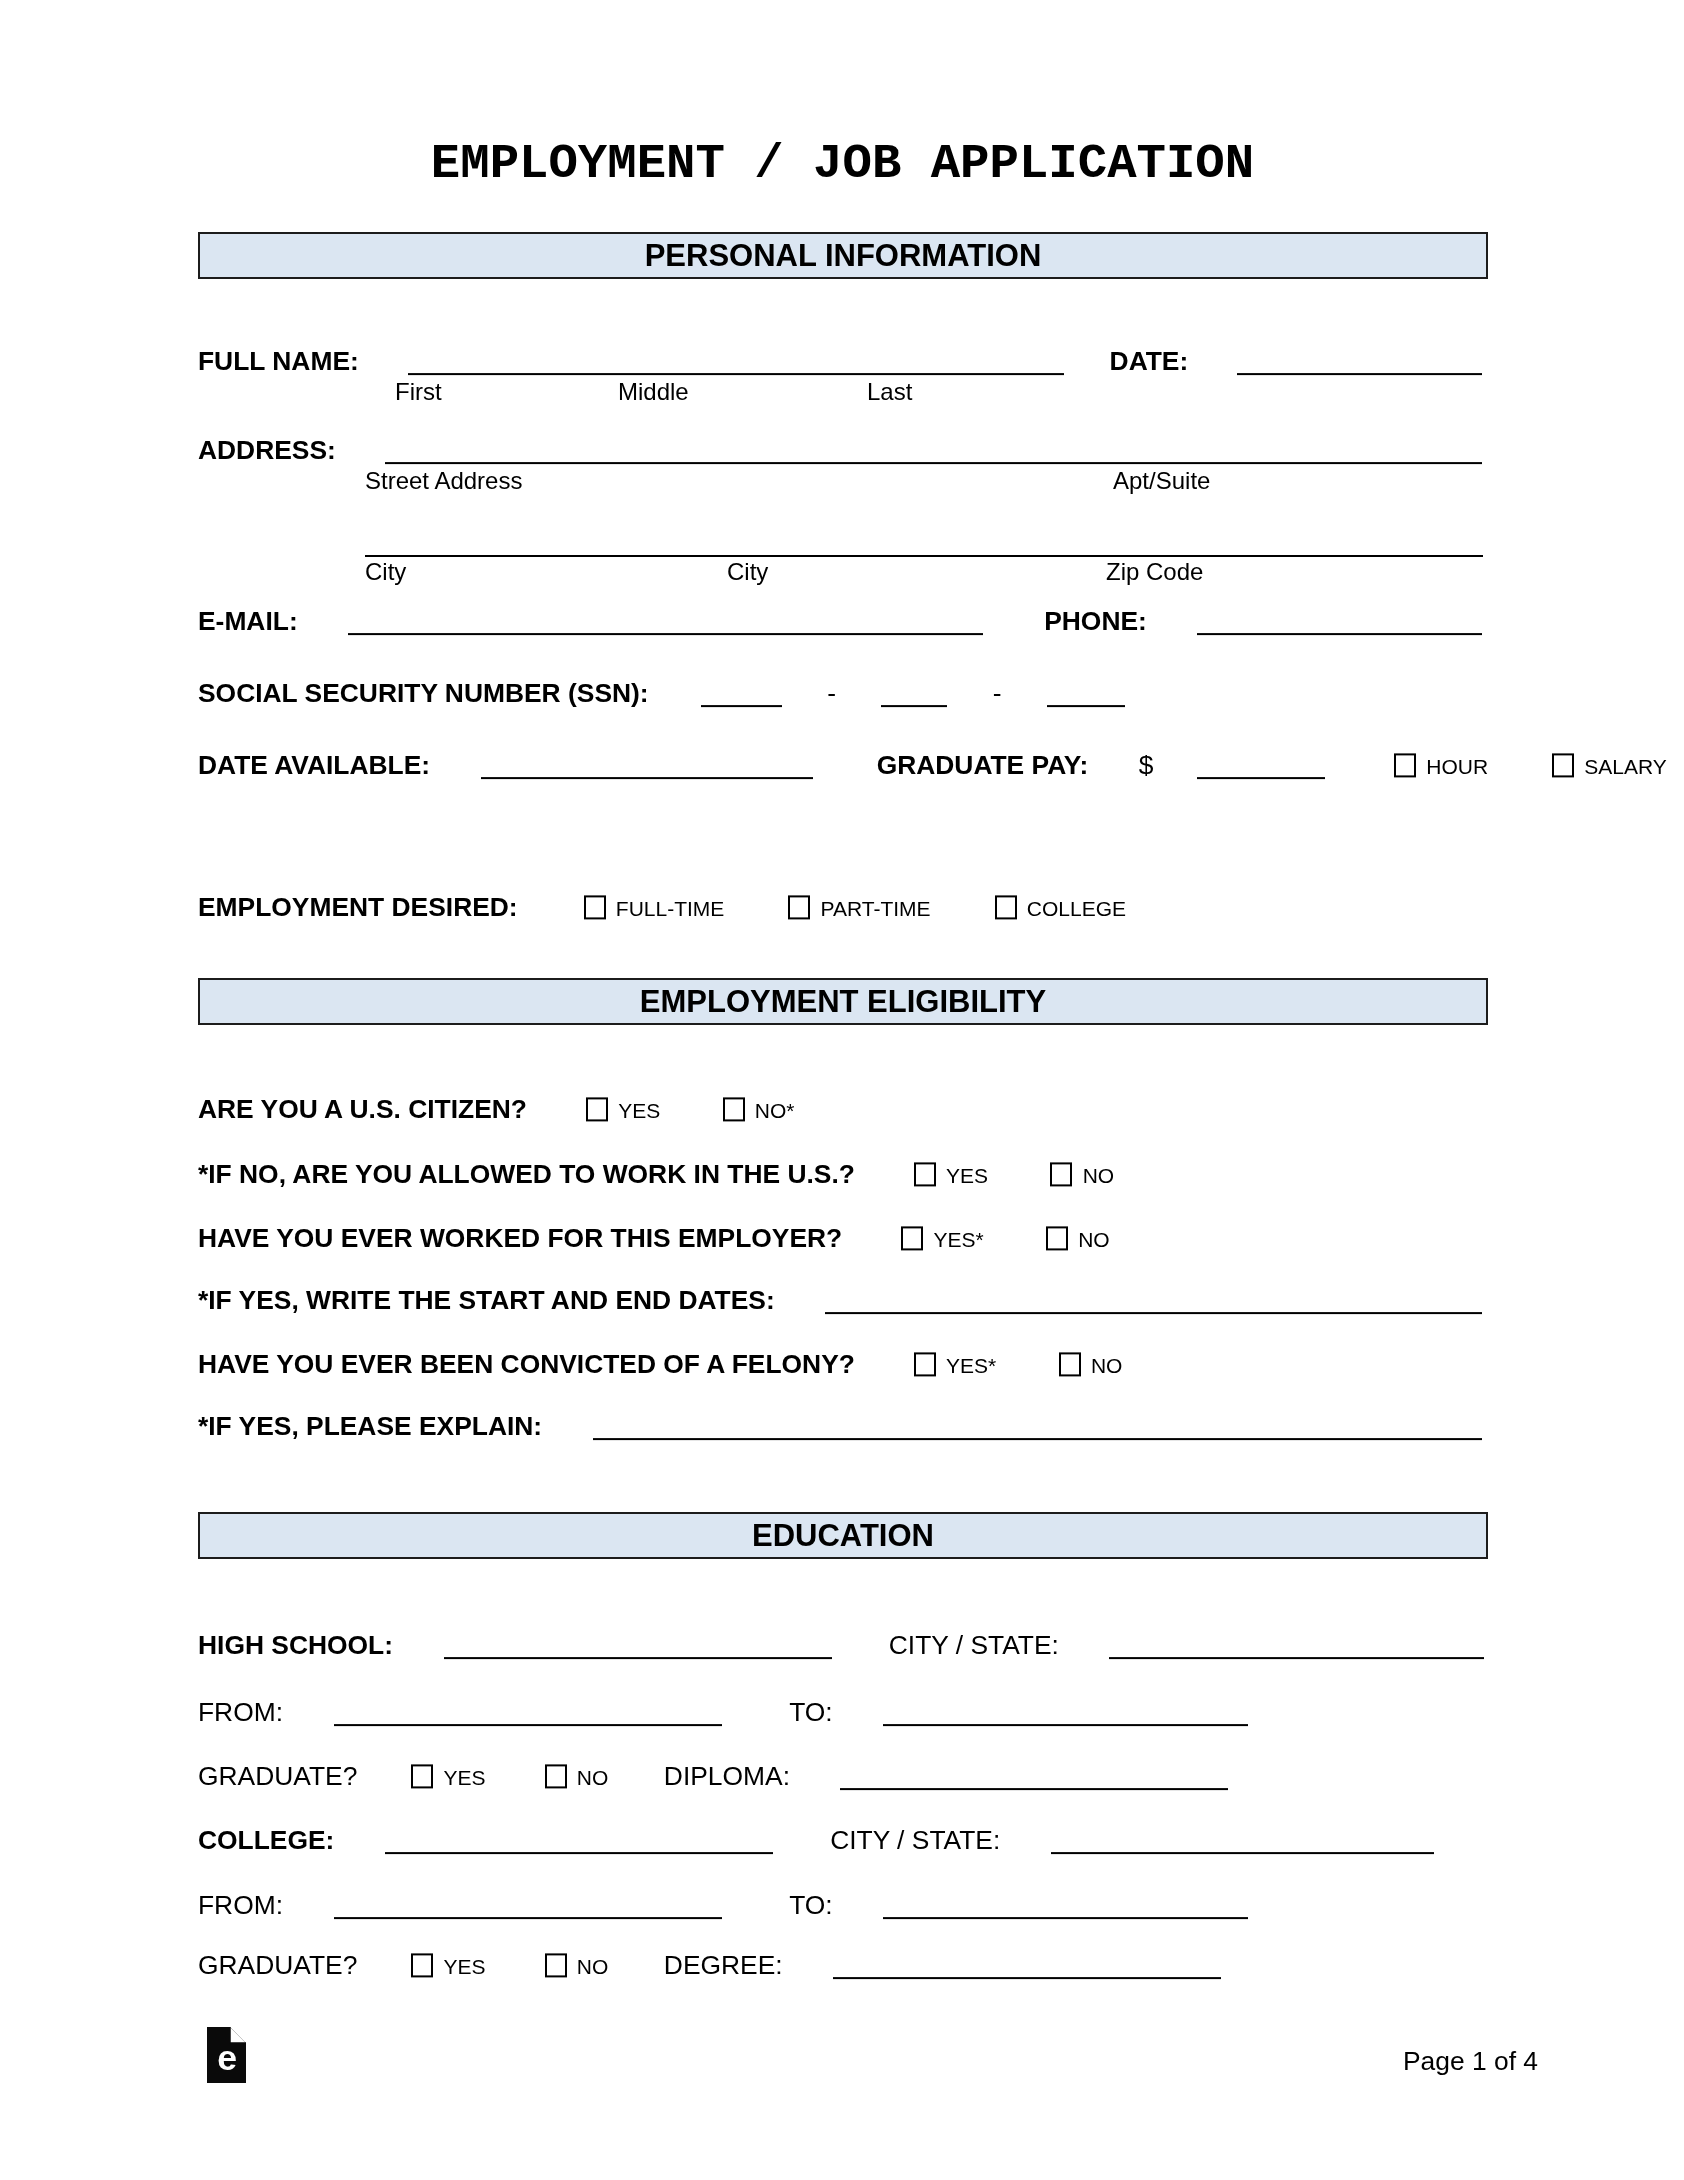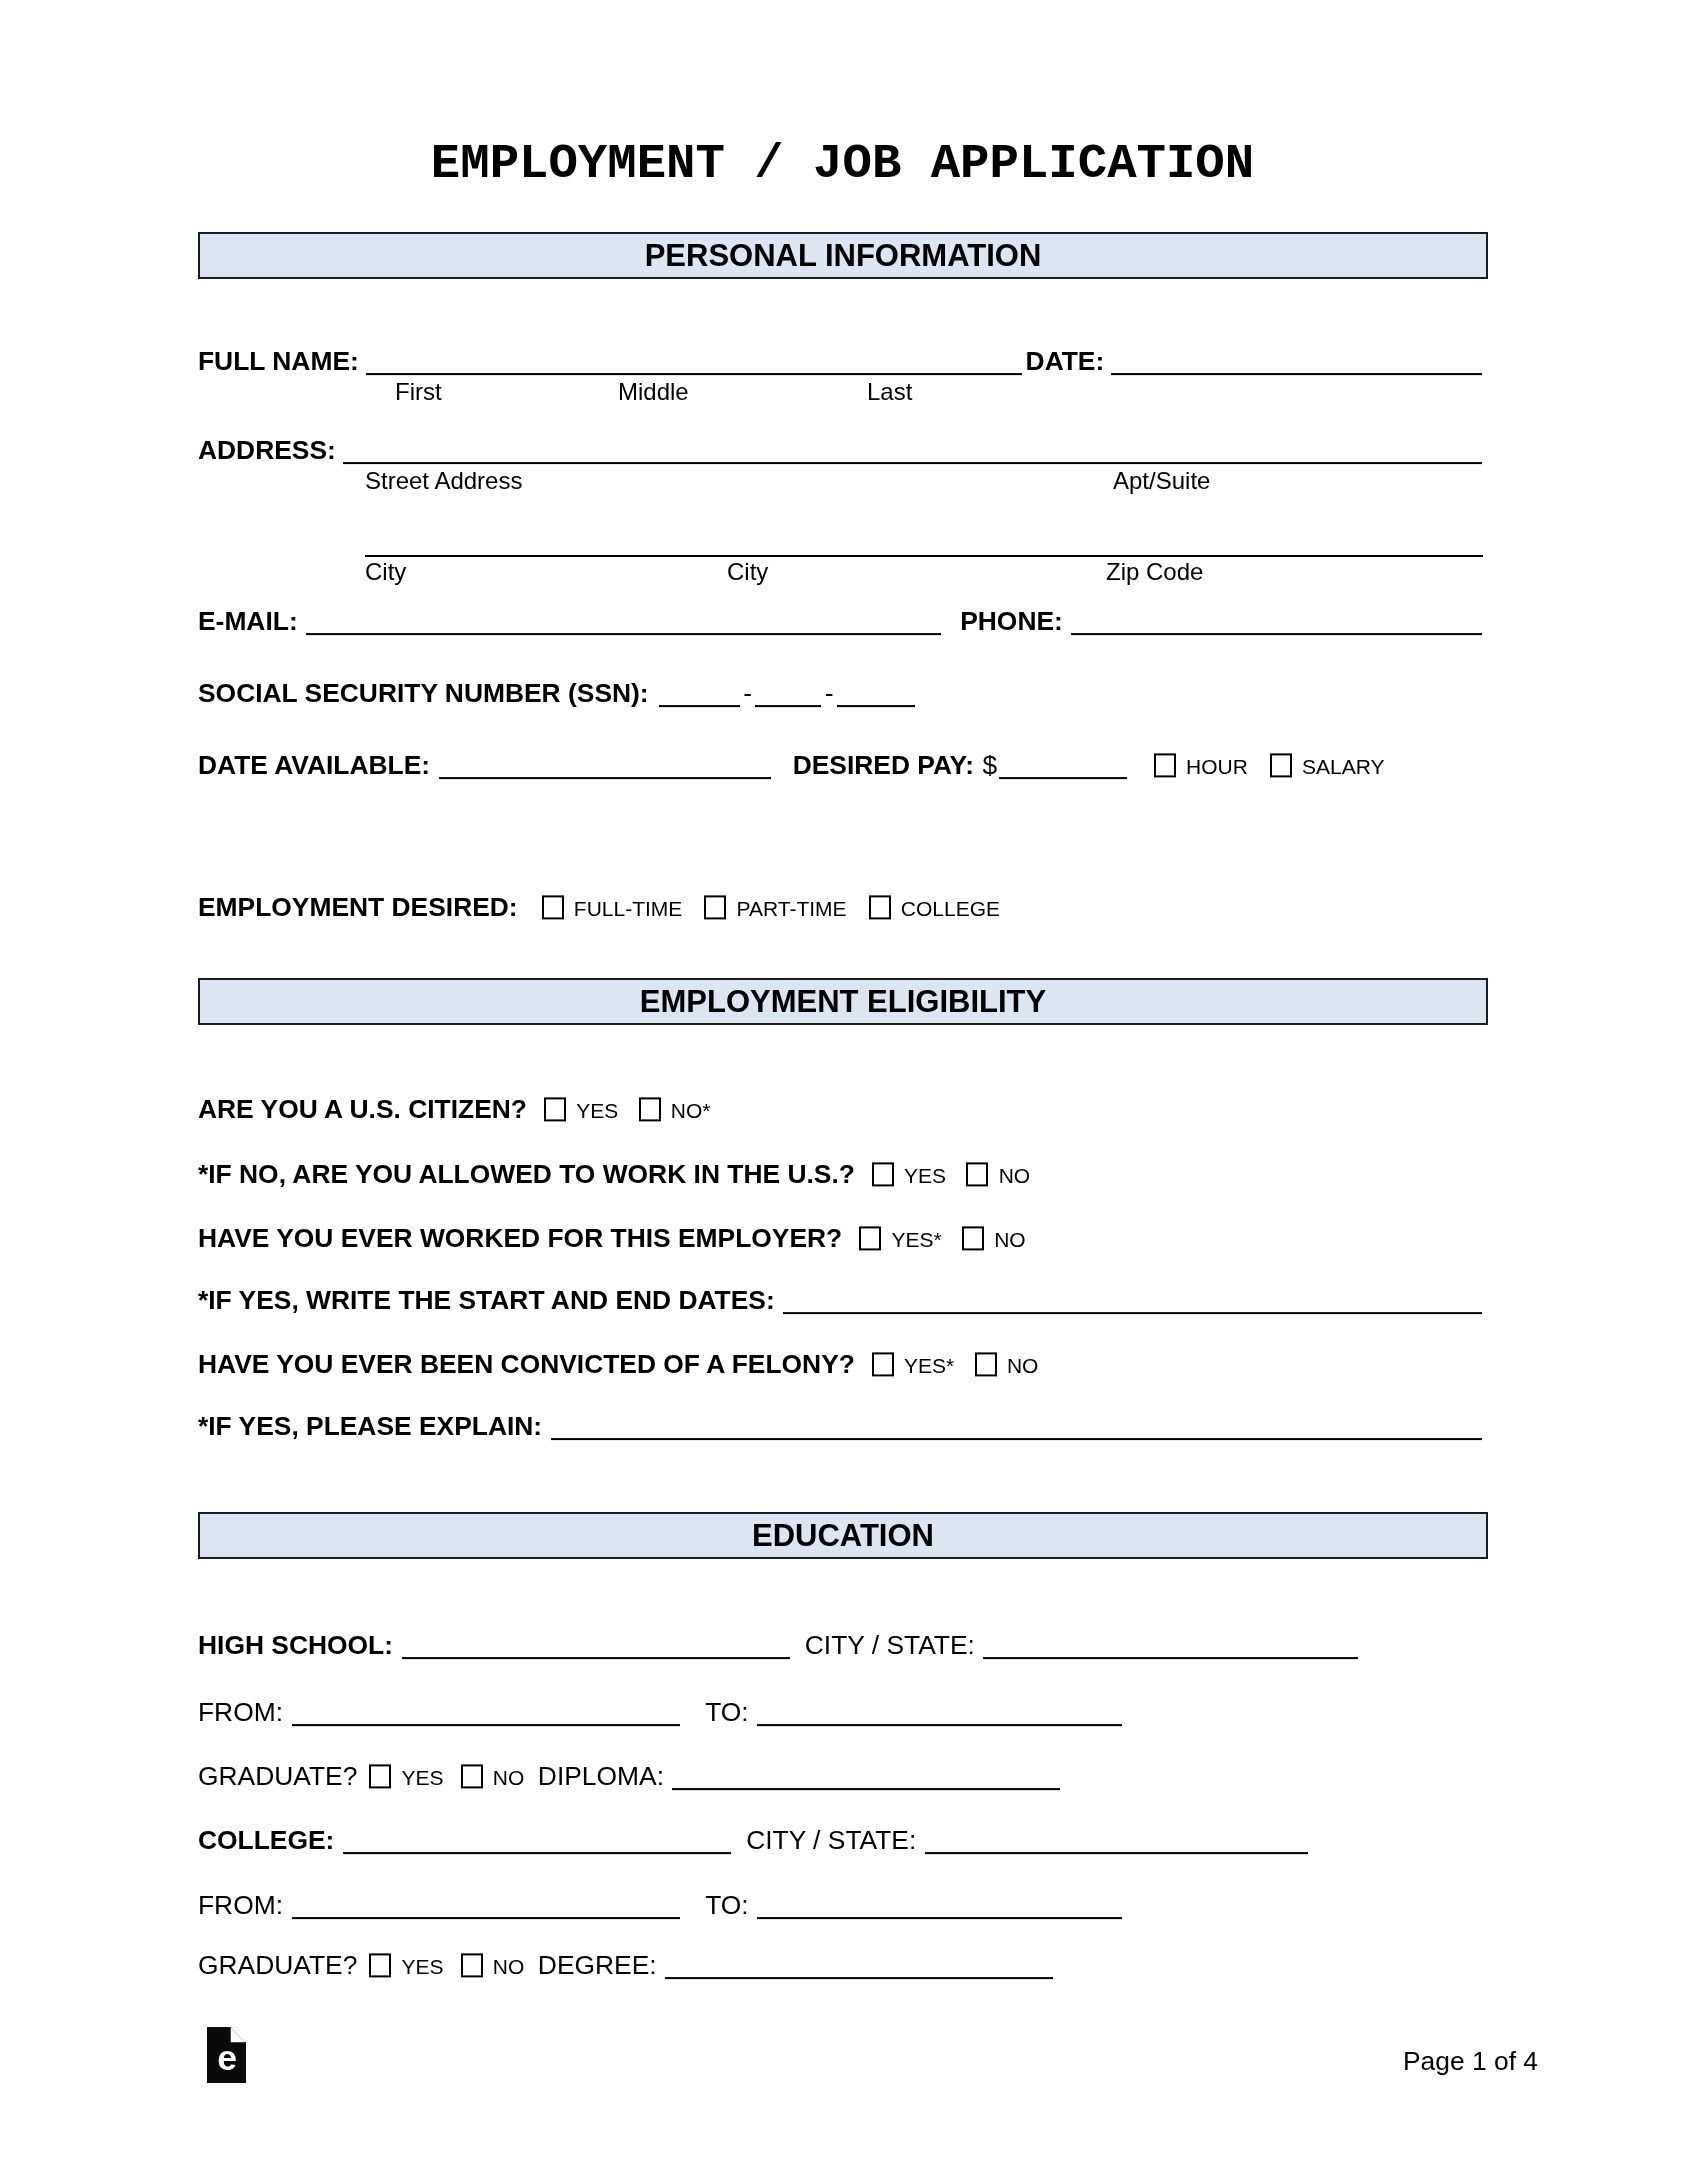--- a/index.html
+++ b/index.html
@@ -12,21 +12,21 @@
     font-size:49px;font-weight:700;letter-spacing:0px;font-family:Liberation Mono, monospace;
   }
   .bar{
     position:absolute;left:198px;right:197px;height:47px;box-sizing:border-box;
     background:#dbe6f2;border:2.6px solid #1c1c1c;
     display:flex;align-items:center;justify-content:center;
     font-size:31px;font-weight:700;
   }
   .row{
     position:absolute;left:198px;display:flex;align-items:baseline;
-    white-space:nowrap;font-size:26.4px;line-height:31.5px;
+    white-space:nowrap;font-size:26.4px;line-height:31.5px;gap:42px;
   }
   .row.full{right:203px;}
   .b{font-weight:700;}
   .line{display:inline-block;height:0;border-bottom:2.6px solid #000;transform:translateY(5.1px);}
   .grow{flex:1 1 auto;}
   .sub{position:absolute;font-size:24px;line-height:24px;}
   .hr{position:absolute;height:0;border-top:2.6px solid #000;}
   .opt{display:inline-flex;align-items:baseline;}
   .cb{width:18px;height:19.6px;border:2.6px solid #000;display:inline-block;flex:none;transform:translateY(3.4px);}
   .ol{font-size:21px;margin-left:10.2px;}
@@ -78,21 +78,21 @@
     <span class="line" style="width:81px;margin-left:10.2px"></span>
     <span style="margin-left:3.4px">-</span>
     <span class="line" style="width:66px;margin-left:3.4px"></span>
     <span style="margin-left:3.4px">-</span>
     <span class="line" style="width:78px;margin-left:3.4px"></span>
   </div>
 
   <div class="row" style="top:750px">
     <span class="b">DATE AVAILABLE:</span>
     <span class="line" style="width:332px;margin-left:8.5px"></span>
-    <span class="b" style="margin-left:22px">DESIRED PAY:</span>
+    <span class="b" style="margin-left:22px">GRADUATE PAY:</span>
     <span style="margin-left:8.5px">$</span>
     <span class="line" style="width:128px;margin-left:1.7px"></span>
     <span class="opt" style="margin-left:27px">
       <span class="cb"></span>
       <span class="ol">HOUR</span>
     </span>
     <span class="opt" style="margin-left:22px">
       <span class="cb"></span>
       <span class="ol">SALARY</span>
     </span>

